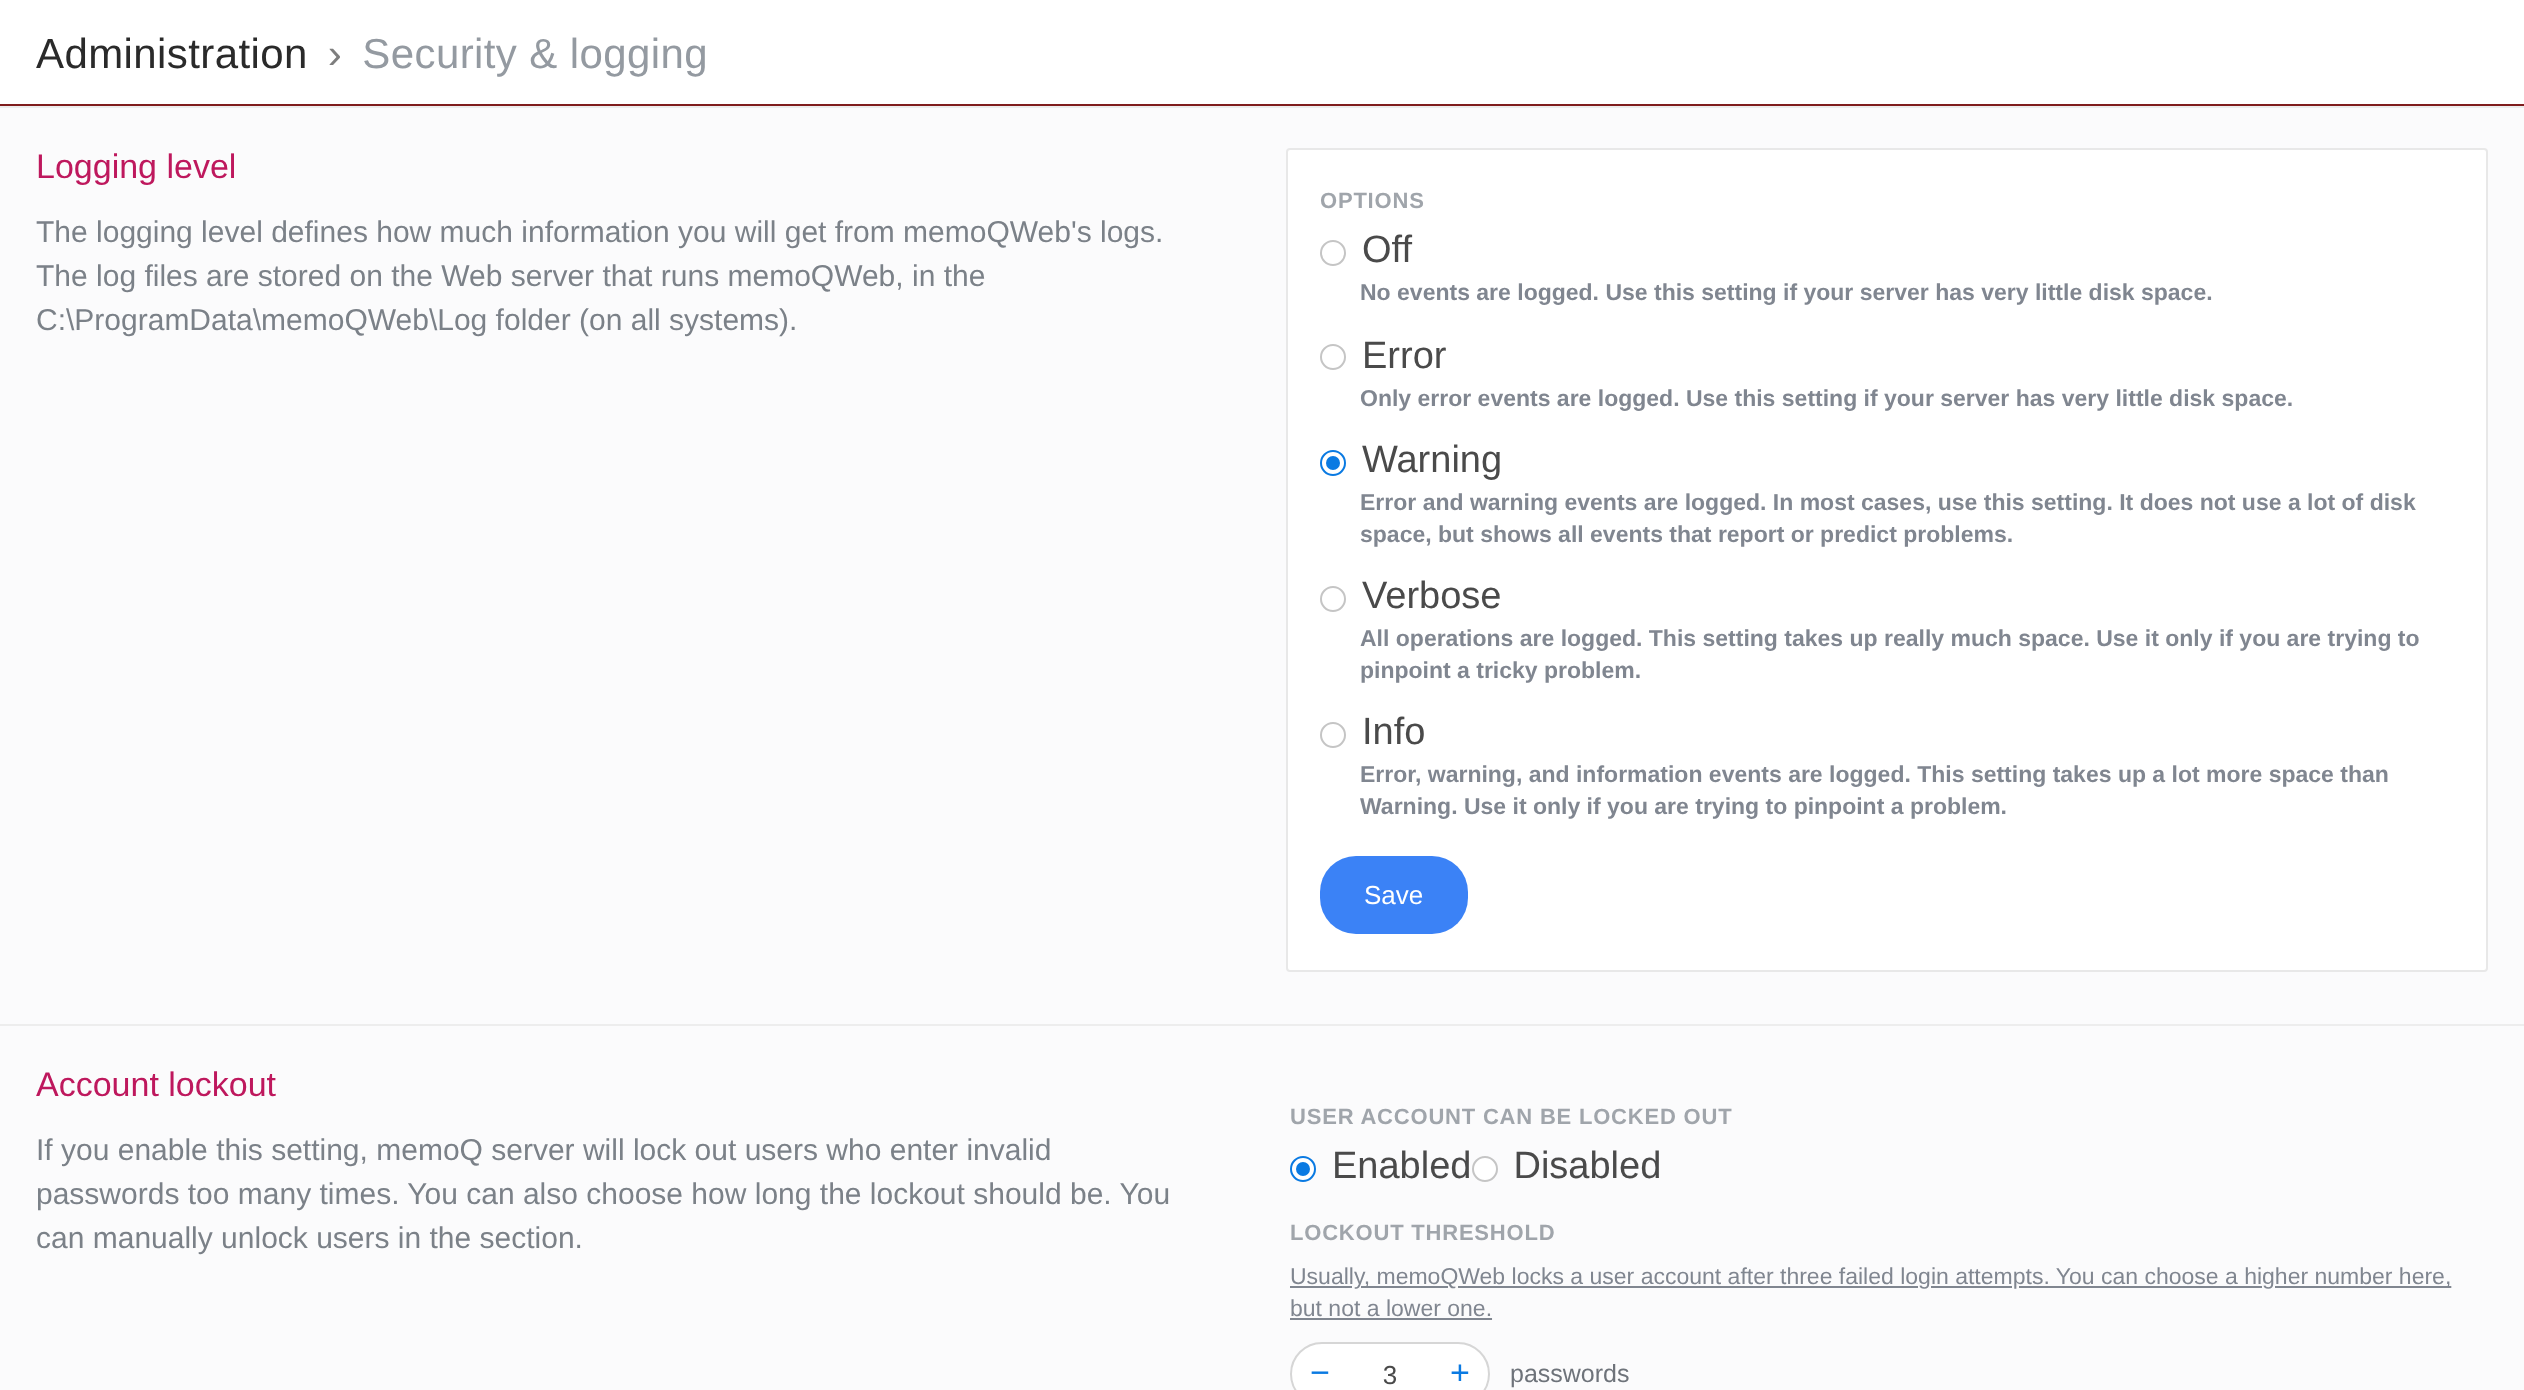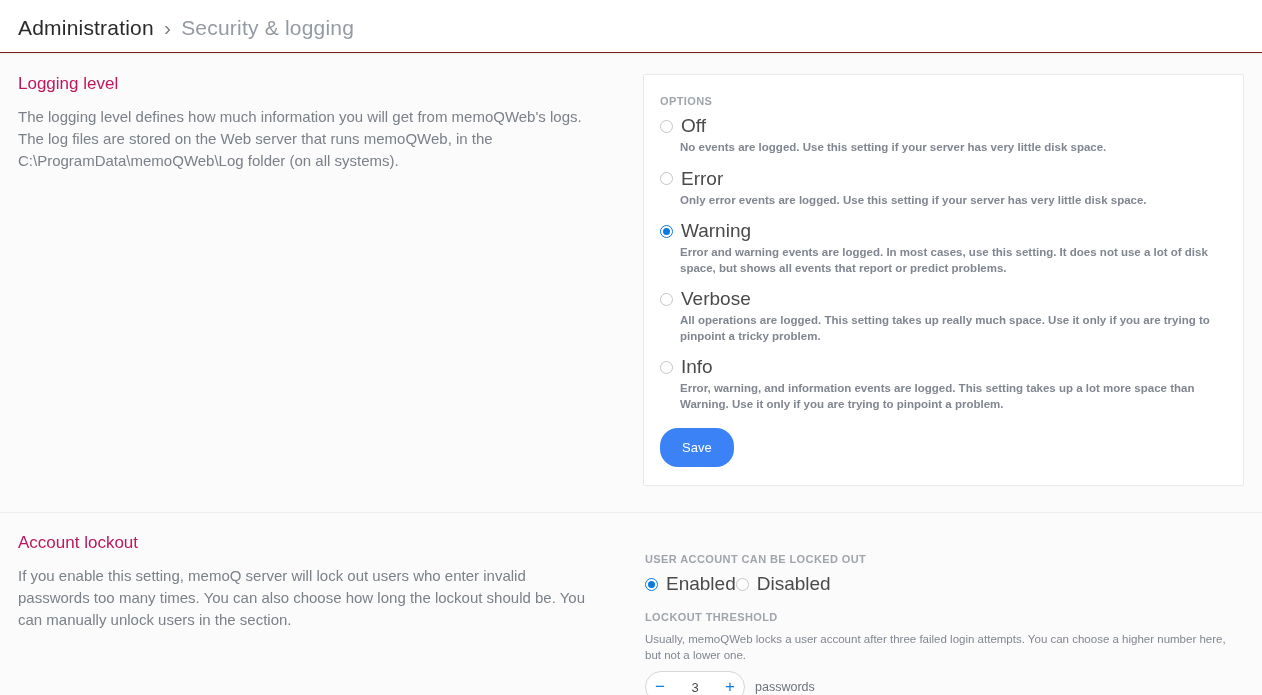--- a/index.html
+++ b/index.html
@@ -63,20 +63,21 @@
       color: #a0a5ab;
       text-transform: uppercase;
       margin-bottom: 8px;
       margin-top: 6px;
     }
     .group-help {
       font-size: 11.5px;
       color: #808690;
       line-height: 1.4;
       margin-bottom: 8px;
+      text-decoration: underline;
     }
     .radio-option {
       margin-bottom: 12px;
       padding-left: 0;
     }
     .radio-line {
       display: flex;
       align-items: center;
       gap: 8px;
     }

